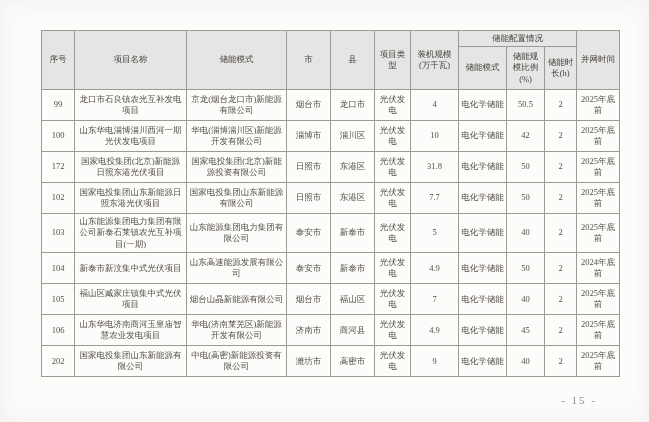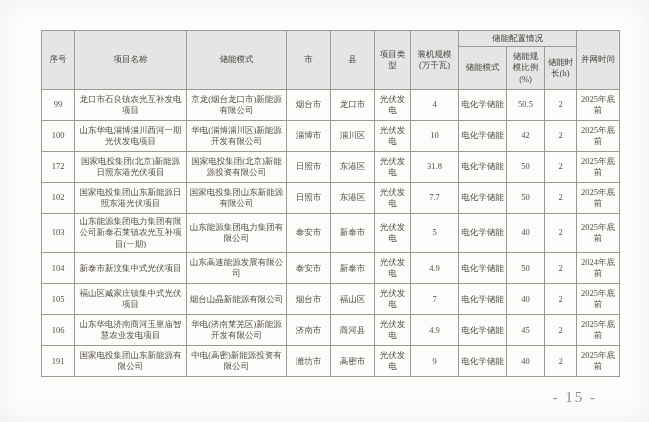--- a/index.html
+++ b/index.html
@@ -50,21 +50,21 @@
     height: 38px;
   }
   tbody td {
     color: #5b5349;
     height: 26px;
   }
   .page-number {
     position: absolute;
     right: 52px;
     bottom: 16px;
-    font-size: 15px;
+    font-size: 11px;
     letter-spacing: 2px;
     color: #8f8c88;
   }
 </style>
 </head>
 <body>
 
 <div class="page">
 
   <table class="projects">
@@ -198,21 +198,21 @@
       <td>济南市</td>
       <td>商河县</td>
       <td>光伏发电</td>
       <td>4.9</td>
       <td>电化学储能</td>
       <td>45</td>
       <td>2</td>
       <td>2025年底前</td>
     </tr>
         <tr>
-      <td>191</td>
+      <td>202</td>
       <td>国家电投集团山东新能源有限公司</td>
       <td>中电(高密)新能源投资有限公司</td>
       <td>潍坊市</td>
       <td>高密市</td>
       <td>光伏发电</td>
       <td>9</td>
       <td>电化学储能</td>
       <td>40</td>
       <td>2</td>
       <td>2025年底前</td>

